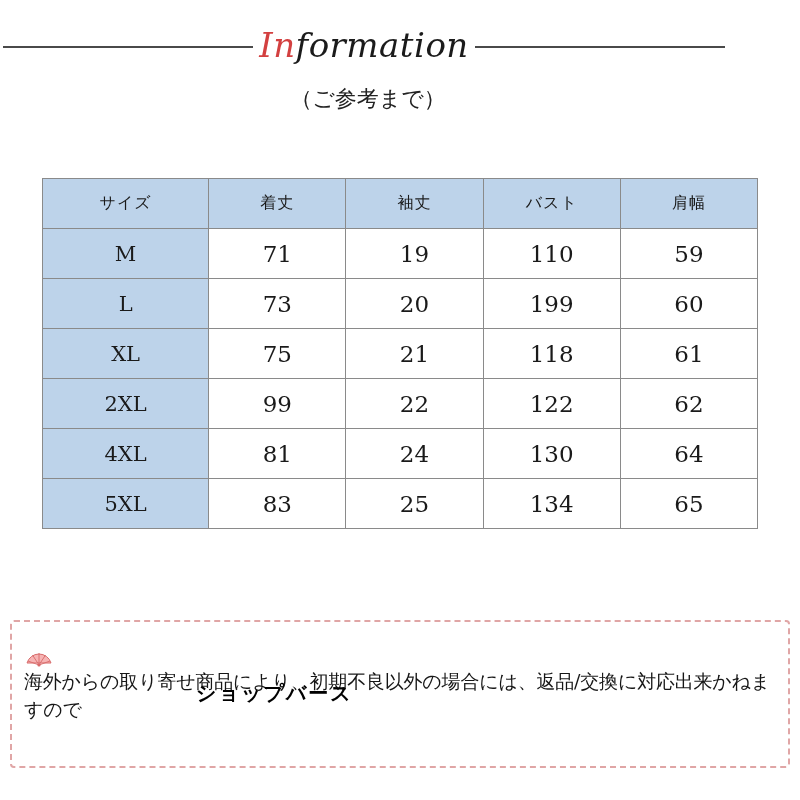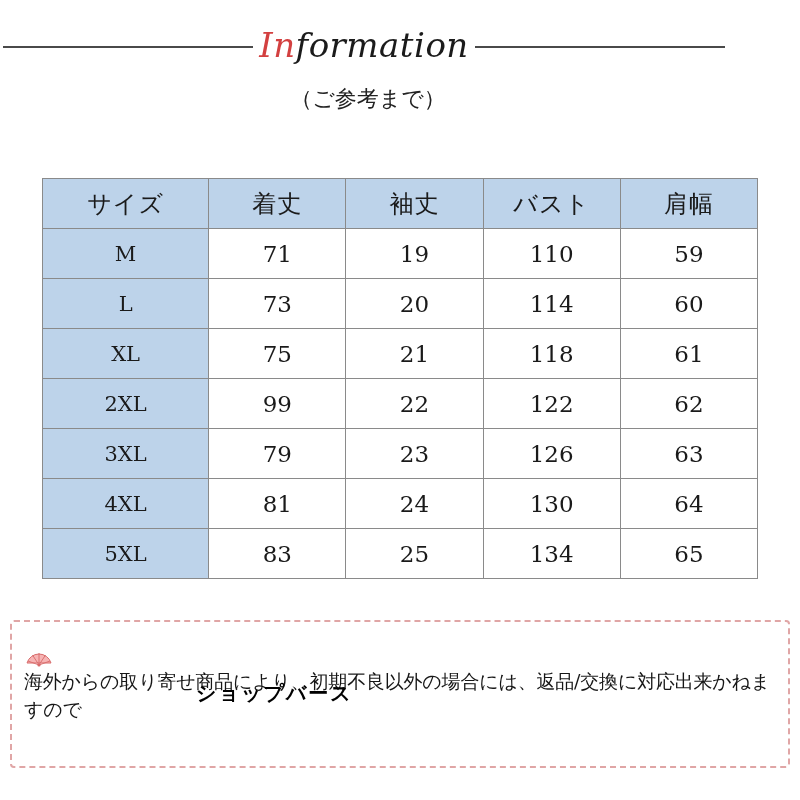--- a/index.html
+++ b/index.html
@@ -87,21 +87,21 @@
     text-align: center;
     vertical-align: middle;
     font-size: 23px;
     color: #1a1a1a;
     font-family: "DejaVu Serif", serif;
     font-weight: normal;
     padding: 0;
   }
   table.size-table thead th {
     background: #bdd3ea;
-    font-size: 24px;
+    font-size: 16px;
     letter-spacing: 1px;
   }
   table.size-table tbody td.size-cell {
     background: #bdd3ea;
     font-size: 21px;
   }
   .col-size { width: 166px; }
   .col-data { width: 137px; }
 
   
@@ -188,43 +188,36 @@
           <td class="size-cell">M</td>
           <td>71</td>
           <td>19</td>
           <td>110</td>
           <td>59</td>
         </tr>
         <tr>
           <td class="size-cell">L</td>
           <td>73</td>
           <td>20</td>
-          <td>114</td>
+          <td>199</td>
           <td>60</td>
         </tr>
         <tr>
           <td class="size-cell">XL</td>
           <td>75</td>
           <td>21</td>
           <td>118</td>
           <td>61</td>
         </tr>
         <tr>
           <td class="size-cell">2XL</td>
           <td>99</td>
           <td>22</td>
           <td>122</td>
           <td>62</td>
-        </tr>
-        <tr>
-          <td class="size-cell">3XL</td>
-          <td>79</td>
-          <td>23</td>
-          <td>126</td>
-          <td>63</td>
         </tr>
         <tr>
           <td class="size-cell">4XL</td>
           <td>81</td>
           <td>24</td>
           <td>130</td>
           <td>64</td>
         </tr>
         <tr>
           <td class="size-cell">5XL</td>

